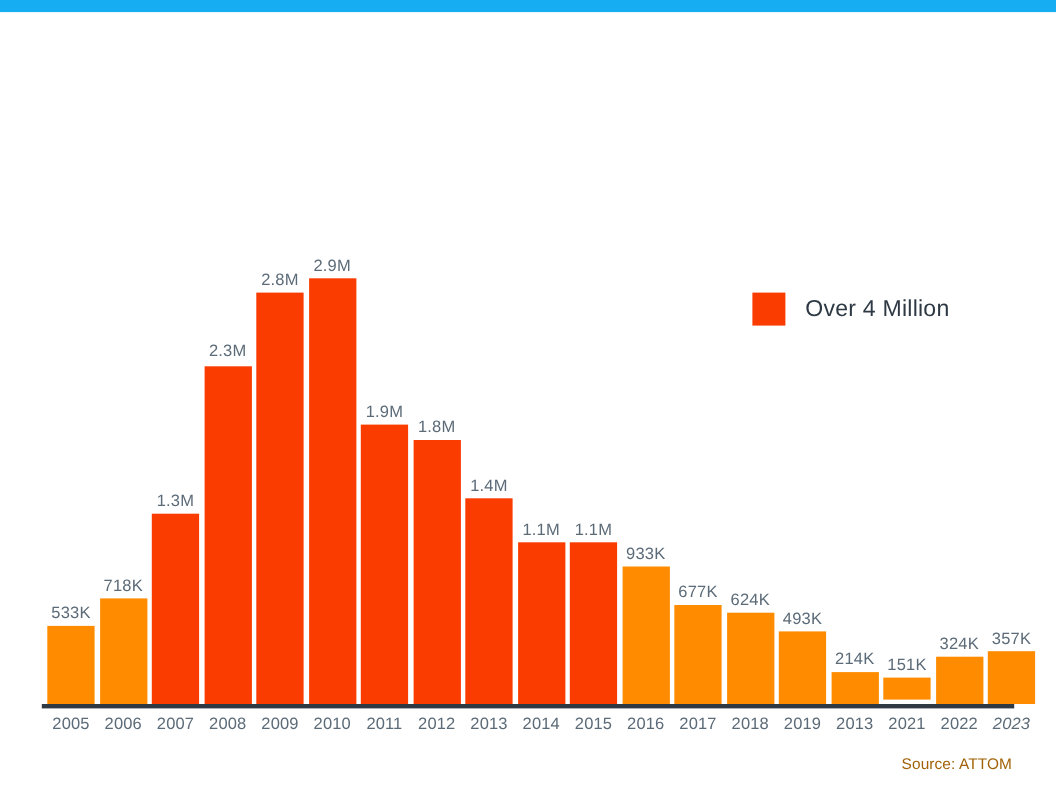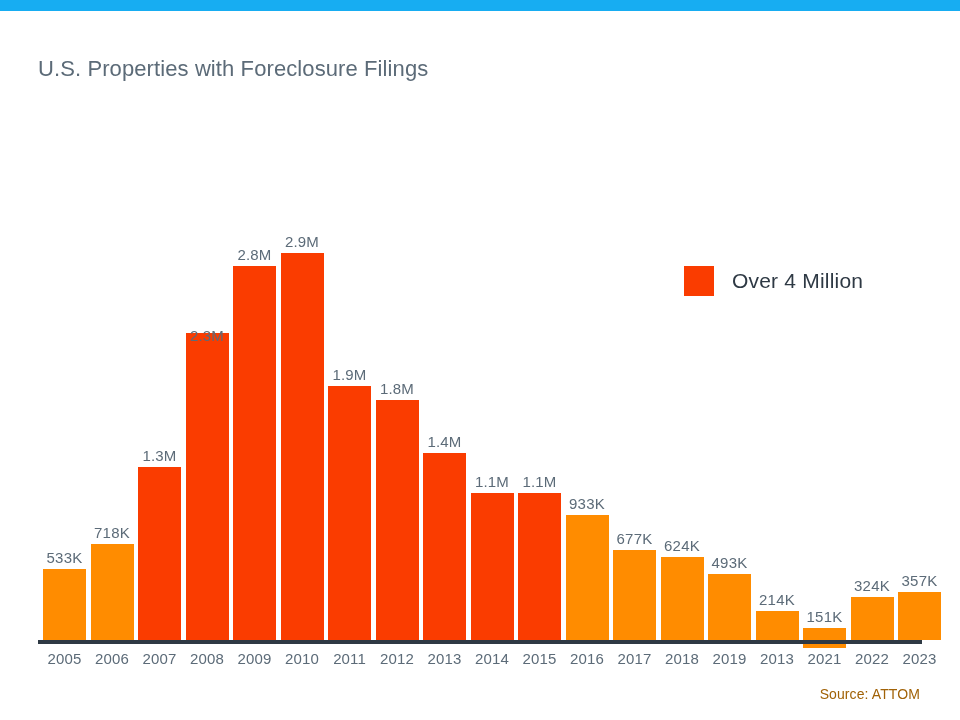--- a/index.html
+++ b/index.html
@@ -127,40 +127,39 @@
     color: #97a5b0;
     letter-spacing: 0.1px;
   }
 </style>
 </head>
 <body>
 
 <div id="top-accent-bar" style="background: rgb(23, 173, 242);"></div>
 
 <div id="headline-block">
-  <p id="chart-subtitle" style="color: rgb(92, 107, 120);">U.S. Properties with Foreclosure Filings</p>
 </div>
 
 <div id="plot-area">
   <div id="bars-container">
       <div class="bar-group" style="left: 43px; width: 43px; height: 101px; bottom: 80px;">
         <div class="bar-rect" style="height: 71px; background: rgb(255, 140, 0);"></div>
         <span class="bar-value-label" style="bottom: 74px;">533K</span>
       </div>
       <div class="bar-group" style="left: 90.5px; width: 43px; height: 126px; bottom: 80px;">
         <div class="bar-rect" style="height: 96px; background: rgb(255, 140, 0);"></div>
         <span class="bar-value-label" style="bottom: 99px;">718K</span>
       </div>
       <div class="bar-group" style="left: 138px; width: 43px; height: 203px; bottom: 80px;">
         <div class="bar-rect" style="height: 173px; background: rgb(250, 60, 0);"></div>
         <span class="bar-value-label" style="bottom: 176px;">1.3M</span>
       </div>
       <div class="bar-group" style="left: 185.5px; width: 43px; height: 337px; bottom: 80px;">
         <div class="bar-rect" style="height: 307px; background: rgb(250, 60, 0);"></div>
-        <span class="bar-value-label" style="bottom: 296px; margin-top: 12px;">2.3M</span>
+        <span class="bar-value-label" style="bottom: 312px; margin-top: 12px;">2.3M</span>
       </div>
       <div class="bar-group" style="left: 233px; width: 43px; height: 404px; bottom: 80px;">
         <div class="bar-rect" style="height: 374px; background: rgb(250, 60, 0);"></div>
         <span class="bar-value-label" style="bottom: 377px;">2.8M</span>
       </div>
       <div class="bar-group" style="left: 280.5px; width: 43px; height: 417px; bottom: 80px;">
         <div class="bar-rect" style="height: 387px; background: rgb(250, 60, 0);"></div>
         <span class="bar-value-label" style="bottom: 390px;">2.9M</span>
       </div>
       <div class="bar-group" style="left: 328px; width: 43px; height: 284px; bottom: 80px;">
@@ -196,21 +195,21 @@
         <span class="bar-value-label" style="bottom: 86px;">624K</span>
       </div>
       <div class="bar-group" style="left: 708px; width: 43px; height: 96px; bottom: 80px;">
         <div class="bar-rect" style="height: 66px; background: rgb(255, 140, 0);"></div>
         <span class="bar-value-label" style="bottom: 69px;">493K</span>
       </div>
       <div class="bar-group" style="left: 755.5px; width: 43px; height: 59px; bottom: 80px;">
         <div class="bar-rect" style="height: 29px; background: rgb(255, 140, 0);"></div>
         <span class="bar-value-label" style="bottom: 32px; margin-top: 40px;">214K</span>
       </div>
-      <div class="bar-group" style="left: 803px; width: 43px; height: 50px; bottom: 72px;">
+      <div class="bar-group" style="left: 803px; width: 43px; height: 50px; bottom: 84px;">
         <div class="bar-rect" style="height: 20px; background: rgb(255, 140, 0);"></div>
         <span class="bar-value-label" style="bottom: 23px;">151K</span>
       </div>
       <div class="bar-group" style="left: 850.5px; width: 43px; height: 73px; bottom: 80px;">
         <div class="bar-rect" style="height: 43px; background: rgb(255, 140, 0);"></div>
         <span class="bar-value-label" style="bottom: 46px;">324K</span>
       </div>
       <div class="bar-group" style="left: 898px; width: 43px; height: 78px; bottom: 80px;">
         <div class="bar-rect" style="height: 48px; background: rgb(255, 140, 0);"></div>
         <span class="bar-value-label" style="bottom: 51px;">357K</span>
@@ -229,21 +228,21 @@
       <span class="bar-category-label" style="left: 444.5px; top: 650px;">2013</span>
       <span class="bar-category-label" style="left: 492px; top: 650px;">2014</span>
       <span class="bar-category-label" style="left: 539.5px; top: 650px;">2015</span>
       <span class="bar-category-label" style="left: 587px; top: 650px;">2016</span>
       <span class="bar-category-label" style="left: 634.5px; top: 650px;">2017</span>
       <span class="bar-category-label" style="left: 682px; top: 650px;">2018</span>
       <span class="bar-category-label" style="left: 729.5px; top: 650px;">2019</span>
       <span class="bar-category-label" style="left: 777px; top: 650px;">2013</span>
       <span class="bar-category-label" style="left: 824.5px; top: 650px;">2021</span>
       <span class="bar-category-label" style="left: 872px; top: 650px;">2022</span>
-      <span class="bar-category-label" style="left: 919.5px; top: 650px;">2023</span>
+      <span class="bar-category-label" style="left: 919.5px; top: 650px; font-style: italic;">2023</span>
     </div>
 </div>
 
 <div id="chart-legend">
   <span id="legend-swatch-over-1-million" style="background: rgb(250, 60, 0);"></span>
   <span id="legend-label-over-1-million">Over 4 Million</span>
 </div>
 
 <div id="source-note" style="color: #a16207;">Source: ATTOM</div>
 

